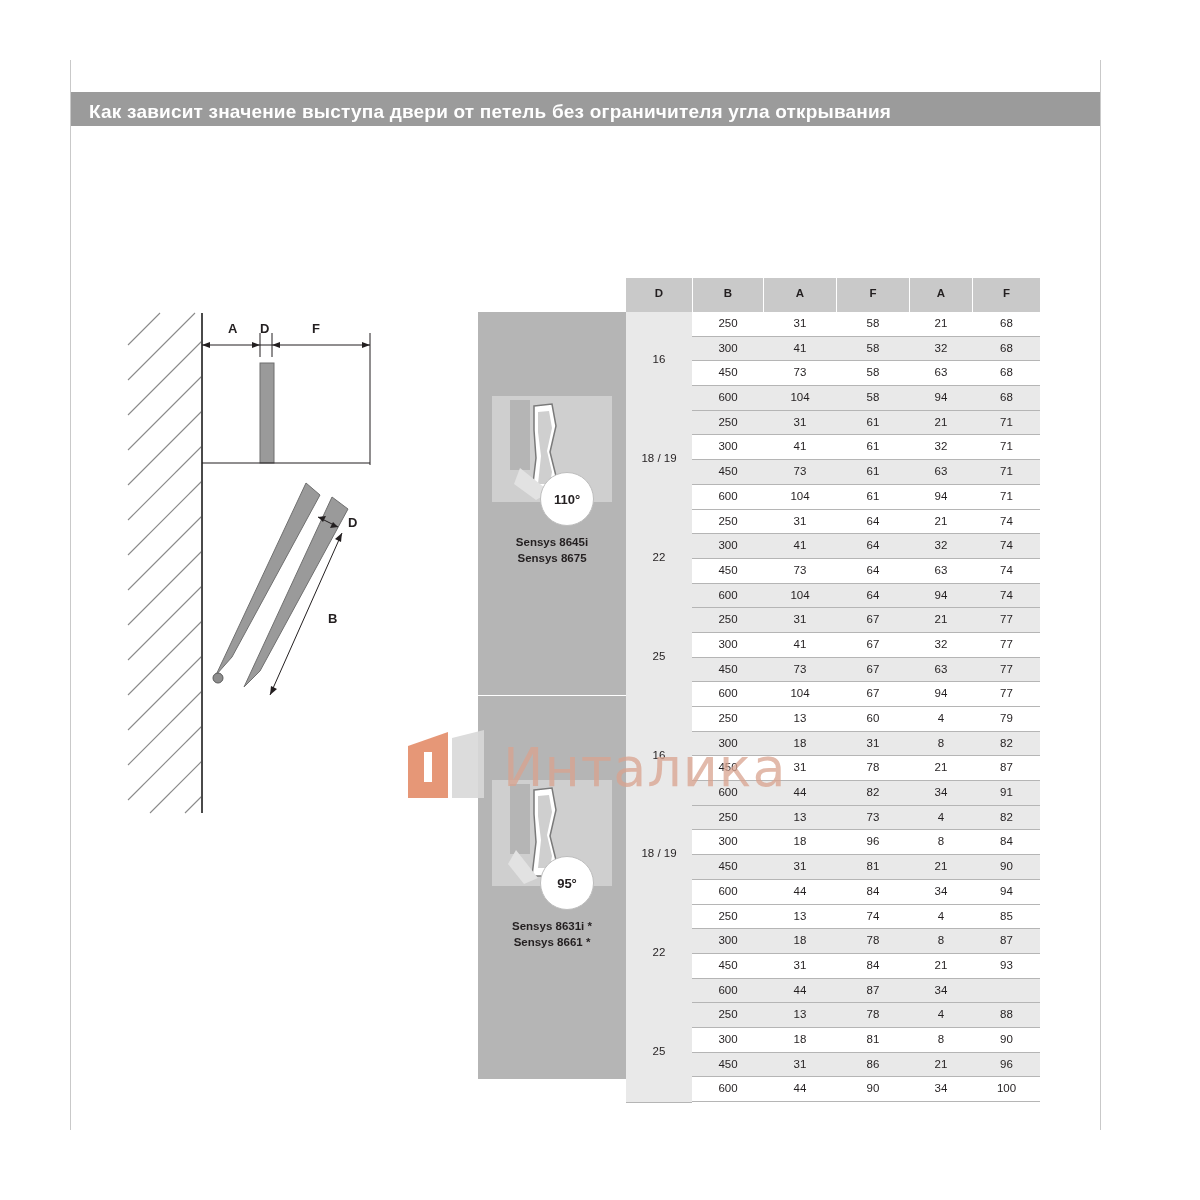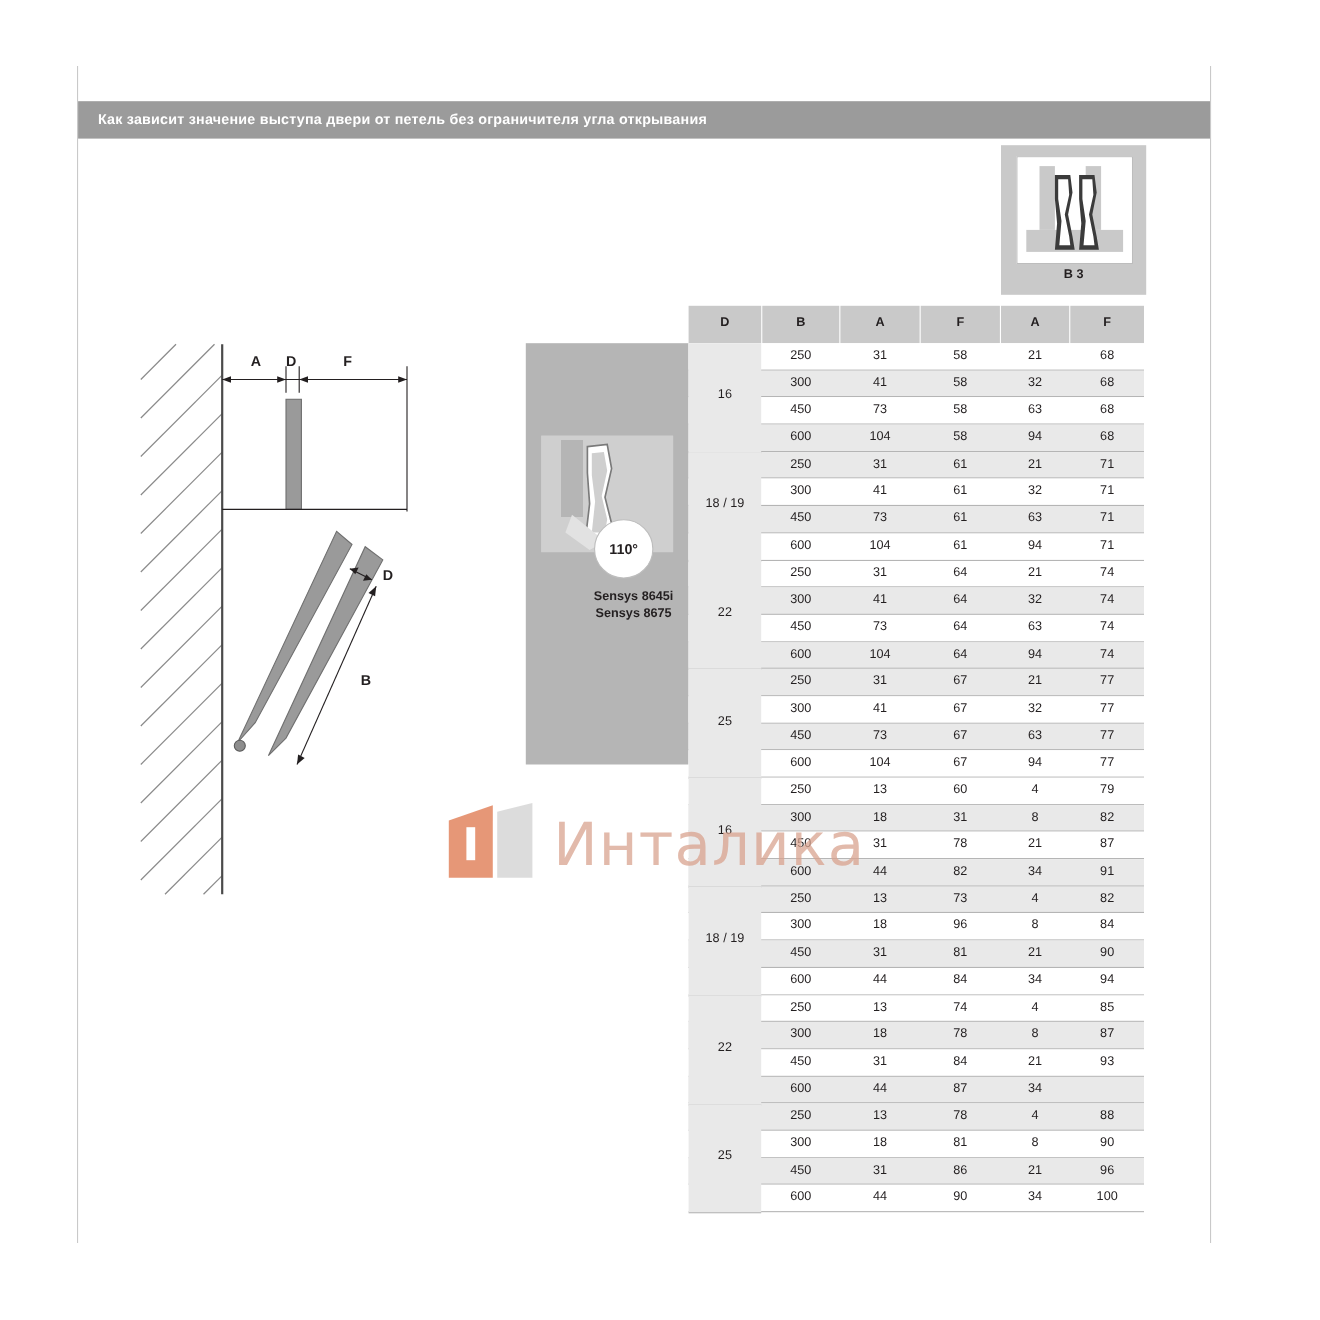--- a/index.html
+++ b/index.html
@@ -5,21 +5,21 @@
   html,body{margin:0;padding:0;background:#ffffff;}
   body{width:1200px;height:1200px;font-family:"Liberation Sans",sans-serif;color:#231f20;}
   .page{position:relative;width:1200px;height:1200px;}
 
   
   .frame-left{position:absolute;left:70px;top:60px;width:1px;height:1070px;background:#c9c9c9;}
   .frame-right{position:absolute;left:1100px;top:60px;width:1px;height:1070px;background:#c9c9c9;}
 
   
   .title-bar{position:absolute;left:71px;top:92px;width:1029px;height:34px;background:#9b9b9b;}
-  .title-bar span{position:absolute;left:18px;top:9px;font-size:13px;font-weight:bold;color:#ffffff;letter-spacing:0.2px;}
+  .title-bar span{position:absolute;left:18px;top:9px;font-size:19px;font-weight:bold;color:#ffffff;letter-spacing:0.2px;}
 
   
   .hdr-img{position:absolute;top:132px;width:132px;height:136px;background:#c9c9c9;}
   .hdr-img.one{left:765px;}
   .hdr-img.two{left:910px;}
   .hdr-img .inner{position:absolute;left:14px;top:10px;width:104px;height:96px;background:#ffffff;border:1px solid #bdbdbd;overflow:hidden;}
   .hdr-img .lbl{position:absolute;left:0;top:112px;width:100%;text-align:center;font-size:11.5px;font-weight:bold;color:#231f20;}
 
   
   .colhdr{position:absolute;top:278px;height:34px;background:#c9c9c9;}
@@ -64,35 +64,20 @@
 <div class="page">
 
   <div class="frame-left"></div>
   <div class="frame-right"></div>
 
   <div class="title-bar">
     <span>Как зависит значение выступа двери от петель без ограничителя угла открывания</span>
   </div>
 
 
-  <div class="hdr-img two">
-    <div class="inner">
-      <svg width="104" height="96" viewBox="0 0 104 96">
-        <rect x="0" y="0" width="104" height="96" fill="#ffffff"></rect>
-        <rect x="20" y="8" width="14" height="58" fill="#c9c9c9"></rect>
-        <rect x="62" y="8" width="14" height="58" fill="#c9c9c9"></rect>
-        <rect x="8" y="66" width="88" height="20" fill="#c9c9c9"></rect>
-        <path d="M34 16 L48 16 L50 32 L46 52 L50 72 L52 84 L34 84 L36 60 L34 38 Z" fill="#3b3b3b"></path>
-        <path d="M37 20 L46 20 L47 34 L43 52 L47 72 L48 80 L38 80 L40 58 L37 38 Z" fill="#ffffff"></path>
-        <path d="M56 16 L70 16 L72 32 L68 52 L72 72 L74 84 L56 84 L58 60 L56 38 Z" fill="#3b3b3b"></path>
-        <path d="M59 20 L68 20 L69 34 L65 52 L69 72 L70 80 L60 80 L62 58 L59 38 Z" fill="#ffffff"></path>
-      </svg>
-    </div>
-    <div class="lbl">B 3</div>
-  </div>
 
   <div class="colhdr" style="left:626px;width:66px;">
       <div>D</div>
     </div>
   <div class="colhdr" style="left:693px;width:70px;">
       <div>B</div>
     </div>
   <div class="colhdr" style="left:764px;width:72px;">
       <div>A</div>
     </div>
@@ -112,26 +97,44 @@
         <rect x="0" y="0" width="120" height="106" fill="#cfcfcf"></rect>
         <rect x="18" y="4" width="20" height="70" fill="#b5b5b5"></rect>
         <path d="M42 10 L60 8 L64 30 L58 56 L64 80 L62 96 L40 96 L44 62 L42 34 Z" fill="#ffffff" stroke="#7a7a7a" stroke-width="1.5"></path>
         <path d="M46 16 L57 15 L60 32 L55 55 L60 76 L58 88 L46 88 L49 60 L46 36 Z" fill="#cfcfcf"></path>
         <path d="M28 72 L58 96 L44 104 L22 88 Z" fill="#e2e2e2"></path>
       </svg>
     </div>
     <div class="bubble" style="left:62px;top:160px;width:52px;height:52px;">
       <span>110°</span>
     </div>
-    <div class="names" style="top:222px;margin-left:24px;">
+    <div class="names" style="top:222px;">
       <div>Sensys 8645i</div>
       <div>Sensys 8675</div>
     </div>
   </div>
 
+  <div class="prod" id="prod1" style="top:696px;height:383px;">
+    <div class="pic" style="top:84px;height:106px;">
+      <svg width="120" height="106" viewBox="0 0 120 106">
+        <rect x="0" y="0" width="120" height="106" fill="#cfcfcf"></rect>
+        <rect x="18" y="4" width="20" height="70" fill="#b5b5b5"></rect>
+        <path d="M42 10 L60 8 L64 30 L58 56 L64 80 L62 96 L40 96 L44 62 L42 34 Z" fill="#ffffff" stroke="#7a7a7a" stroke-width="1.5"></path>
+        <path d="M46 16 L57 15 L60 32 L55 55 L60 76 L58 88 L46 88 L49 60 L46 36 Z" fill="#cfcfcf"></path>
+        <path d="M24 70 L46 98 L32 104 L16 84 Z" fill="#e2e2e2"></path>
+      </svg>
+    </div>
+    <div class="bubble" style="left:62px;top:160px;width:52px;height:52px;">
+      <span>95°</span>
+    </div>
+    <div class="names" style="top:222px;">
+      <div>Sensys 8631i *</div>
+      <div>Sensys 8661 *</div>
+    </div>
+  </div>
 
   <div class="tbl" id="table-body">
       <div class="row white">
         <div class="cell" style="left: 67px; width: 70px;">250</div>
         <div class="cell" style="left: 138px; width: 72px;">31</div>
         <div class="cell" style="left: 211px; width: 72px;">58</div>
         <div class="cell" style="left: 284px; width: 62px;">21</div>
         <div class="cell" style="left: 347px; width: 67px;">68</div>
         <div class="rowline" style="top: 23.7px;"></div>
       </div>

